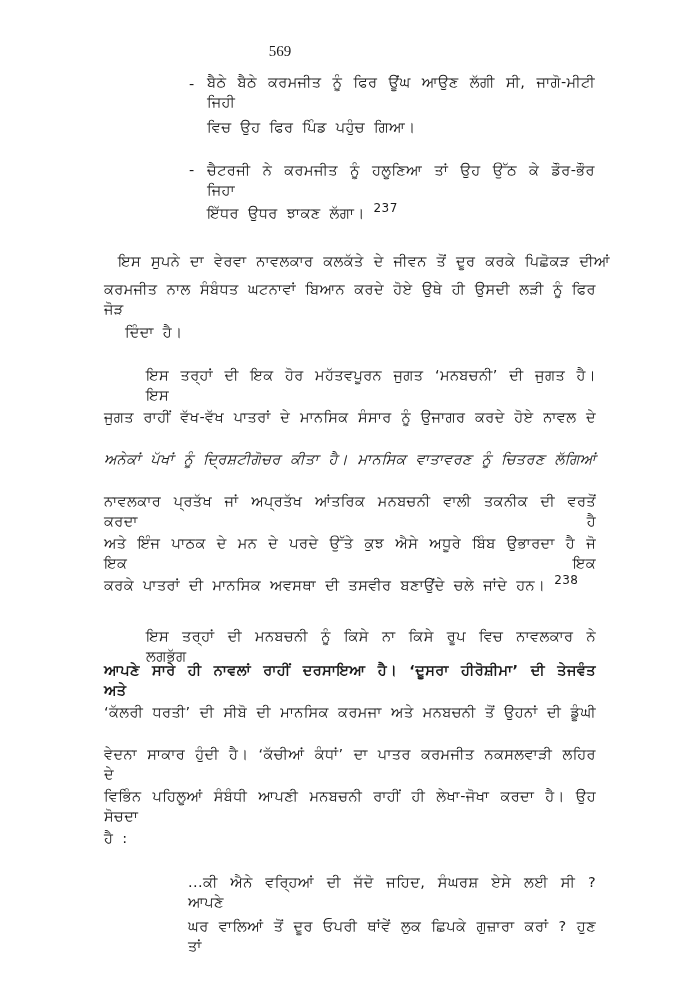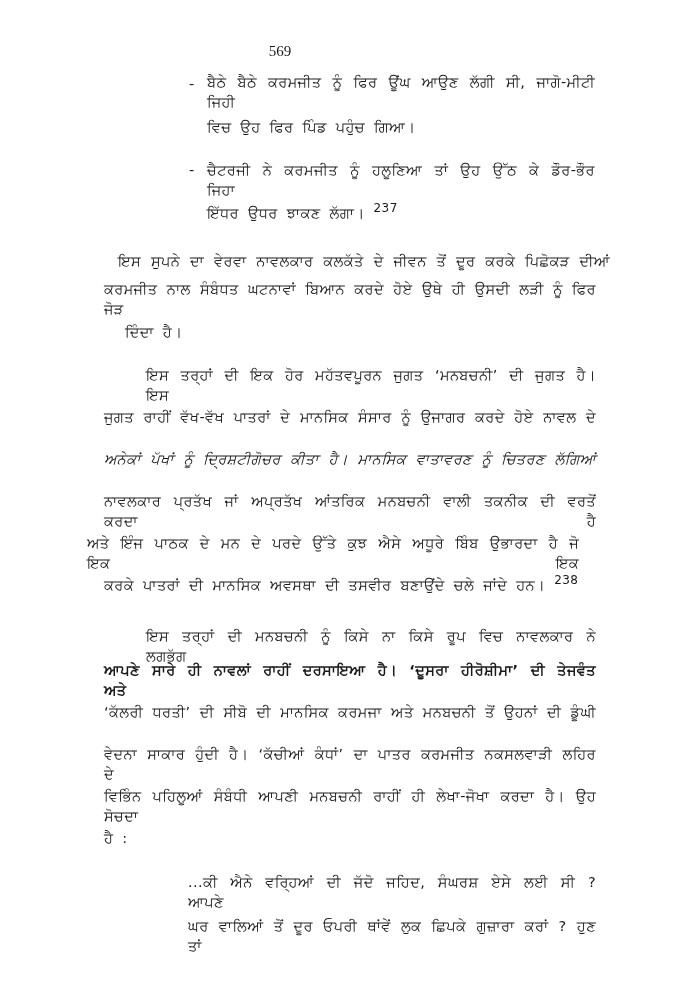--- a/index.html
+++ b/index.html
@@ -70,21 +70,21 @@
     <span class="line justify" style="top:236px; left:118px; width:492px;margin-top:15px;">ਇਸ ਸੁਪਨੇ ਦਾ ਵੇਰਵਾ ਨਾਵਲਕਾਰ ਕਲਕੱਤੇ ਦੇ ਜੀਵਨ ਤੋਂ ਦੂਰ ਕਰਕੇ ਪਿਛੋਕੜ ਦੀਆਂ</span>
     <span class="line justify" style="top:279px; left:104px; width:492px;">ਕਰਮਜੀਤ ਨਾਲ ਸੰਬੰਧਤ ਘਟਨਾਵਾਂ ਬਿਆਨ ਕਰਦੇ ਹੋਏ ਉਥੇ ਹੀ ਉਸਦੀ ਲੜੀ ਨੂੰ ਫਿਰ ਜੋੜ</span>
     <span class="line" style="top:322px; left:104px;margin-left:21px;">ਦਿੰਦਾ ਹੈ।</span>
   </div>
 
   <div>
     <span class="line justify" style="top:365px; left:146px; width:450px;">ਇਸ ਤਰ੍ਹਾਂ ਦੀ ਇਕ ਹੋਰ ਮਹੱਤਵਪੂਰਨ ਜੁਗਤ ‘ਮਨਬਚਨੀ’ ਦੀ ਜੁਗਤ ਹੈ। ਇਸ</span>
     <span class="line justify" style="top:407px; left:104px; width:492px;">ਜੁਗਤ ਰਾਹੀਂ ਵੱਖ-ਵੱਖ ਪਾਤਰਾਂ ਦੇ ਮਾਨਸਿਕ ਸੰਸਾਰ ਨੂੰ ਉਜਾਗਰ ਕਰਦੇ ਹੋਏ ਨਾਵਲ ਦੇ</span>
     <span class="line justify" style="top:449px; left:104px; width:492px;font-style:italic;">ਅਨੇਕਾਂ ਪੱਖਾਂ ਨੂੰ ਦ੍ਰਿਸ਼ਟੀਗੋਚਰ ਕੀਤਾ ਹੈ। ਮਾਨਸਿਕ ਵਾਤਾਵਰਣ ਨੂੰ ਚਿਤਰਣ ਲੱਗਿਆਂ</span>
     <span class="line justify" style="top:491px; left:104px; width:492px;">ਨਾਵਲਕਾਰ ਪ੍ਰਤੱਖ ਜਾਂ ਅਪ੍ਰਤੱਖ ਆਂਤਰਿਕ ਮਨਬਚਨੀ ਵਾਲੀ ਤਕਨੀਕ ਦੀ ਵਰਤੋਂ ਕਰਦਾ ਹੈ</span>
-    <span class="line justify" style="top:533px; left:87px; width:492px;">ਅਤੇ ਇੰਜ ਪਾਠਕ ਦੇ ਮਨ ਦੇ ਪਰਦੇ ਉੱਤੇ ਕੁਝ ਐਸੇ ਅਧੂਰੇ ਬਿੰਬ ਉਭਾਰਦਾ ਹੈ ਜੋ ਇਕ ਇਕ</span>
+    <span class="line justify" style="top:533px; left:104px; width:492px;">ਅਤੇ ਇੰਜ ਪਾਠਕ ਦੇ ਮਨ ਦੇ ਪਰਦੇ ਉੱਤੇ ਕੁਝ ਐਸੇ ਅਧੂਰੇ ਬਿੰਬ ਉਭਾਰਦਾ ਹੈ ਜੋ ਇਕ ਇਕ</span>
     <span class="line" style="top:575px; left:104px;">
       <span>ਕਰਕੇ ਪਾਤਰਾਂ ਦੀ ਮਾਨਸਿਕ ਅਵਸਥਾ ਦੀ ਤਸਵੀਰ ਬਣਾਉਂਦੇ ਚਲੇ ਜਾਂਦੇ ਹਨ।</span><span class="sup">238</span>
     </span>
   </div>
 
   <div>
     <span class="line justify" style="top:618px; left:146px; width:450px;margin-top:8px;">ਇਸ ਤਰ੍ਹਾਂ ਦੀ ਮਨਬਚਨੀ ਨੂੰ ਕਿਸੇ ਨਾ ਕਿਸੇ ਰੂਪ ਵਿਚ ਨਾਵਲਕਾਰ ਨੇ ਲਗਭੱਗ</span>
     <span class="line justify" style="top:660px; left:104px; width:492px;font-weight:bold;">ਆਪਣੇ ਸਾਰੇ ਹੀ ਨਾਵਲਾਂ ਰਾਹੀਂ ਦਰਸਾਇਆ ਹੈ। ‘ਦੂਸਰਾ ਹੀਰੋਸ਼ੀਮਾ’ ਦੀ ਤੇਜਵੰਤ ਅਤੇ</span>
     <span class="line justify" style="top:702px; left:104px; width:492px;">‘ਕੱਲਰੀ ਧਰਤੀ’ ਦੀ ਸੀਬੋ ਦੀ ਮਾਨਸਿਕ ਕਰਮਜਾ ਅਤੇ ਮਨਬਚਨੀ ਤੋਂ ਉਹਨਾਂ ਦੀ ਡੂੰਘੀ</span>
     <span class="line justify" style="top:744px; left:104px; width:492px;">ਵੇਦਨਾ ਸਾਕਾਰ ਹੁੰਦੀ ਹੈ। ‘ਕੱਚੀਆਂ ਕੰਧਾਂ’ ਦਾ ਪਾਤਰ ਕਰਮਜੀਤ ਨਕਸਲਵਾੜੀ ਲਹਿਰ ਦੇ</span>

